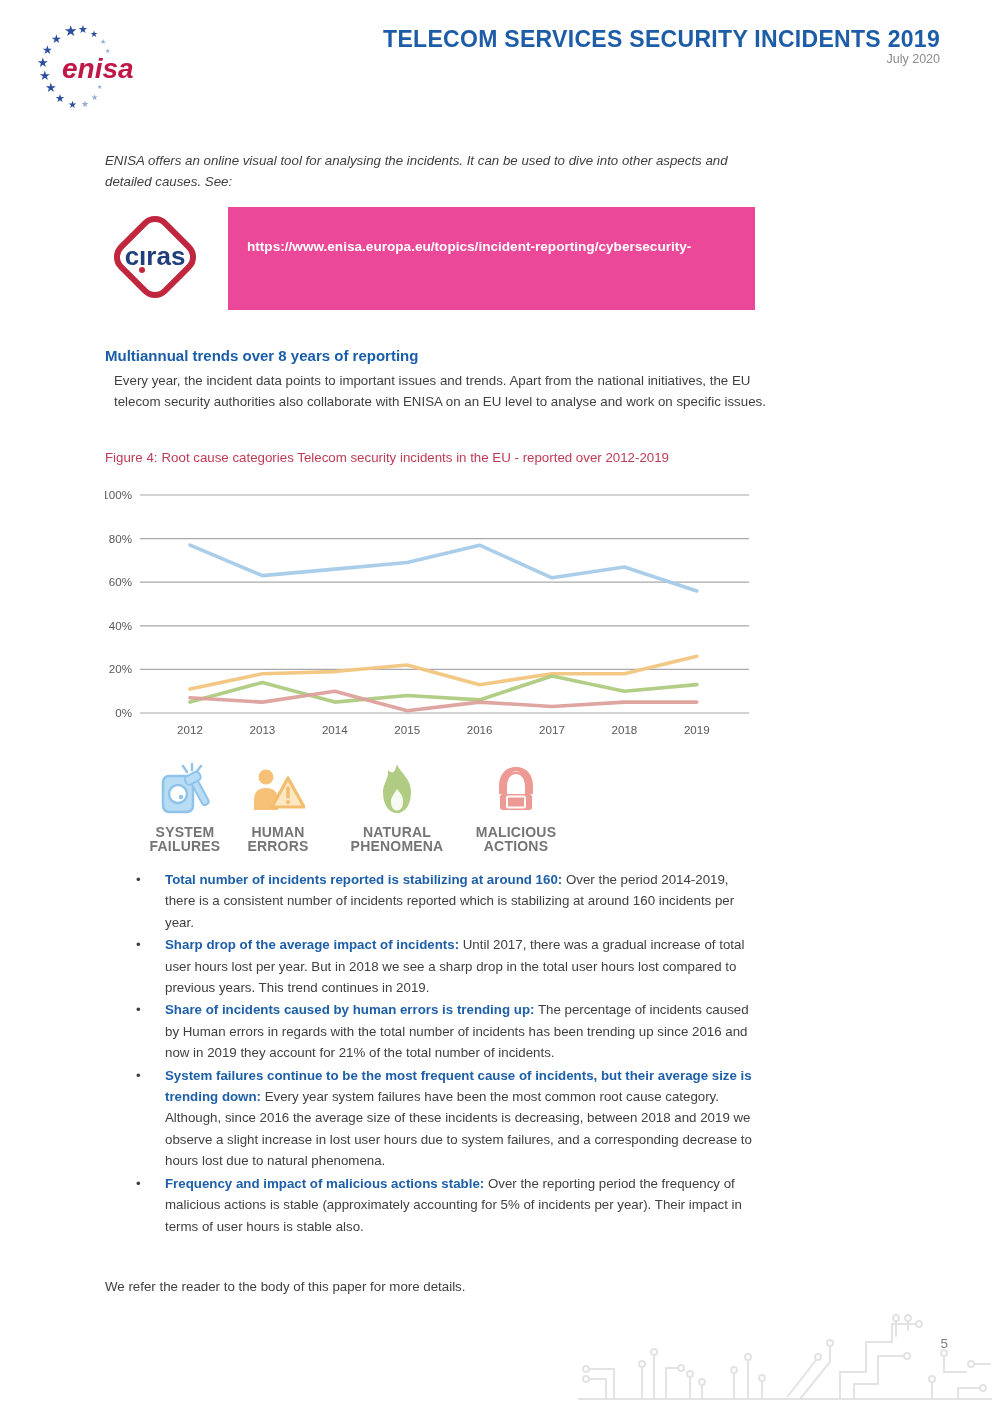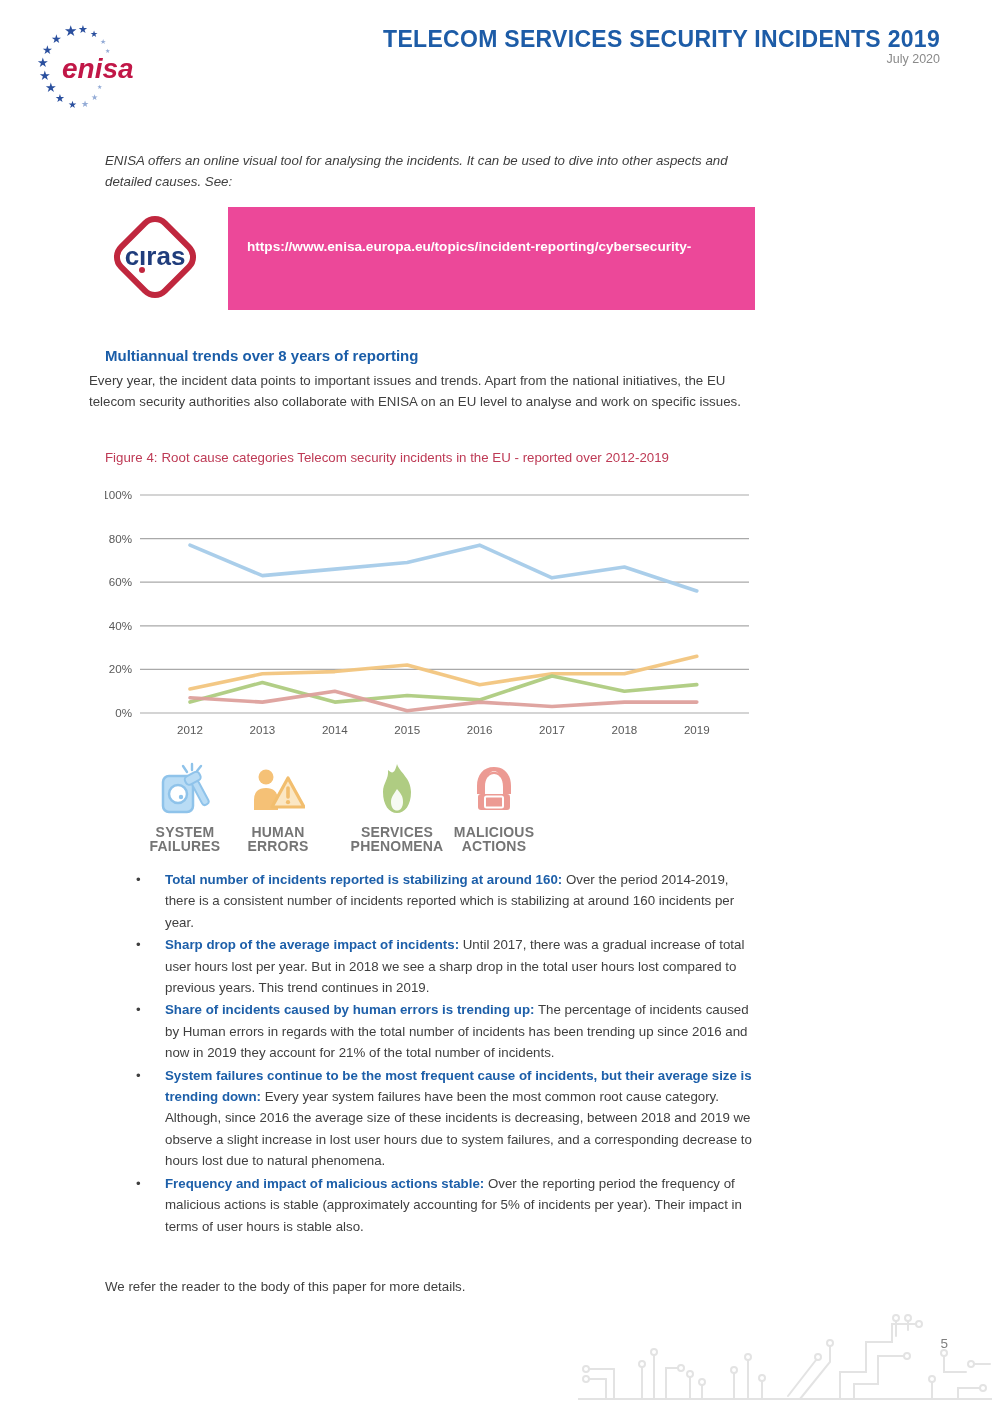--- a/index.html
+++ b/index.html
@@ -24,21 +24,21 @@
   .ciras-row { left:105px; top:205px; width:650px; height:106px; }
   .ciras-logo { position:absolute; left:2px; top:4px; }
   .link-box {
     position:absolute; left:123px; top:2px; width:527px; height:103px;
     background:#ec4899; color:#ffffff; padding:25px 20px 0 19px;
     font-weight:bold; font-size:13.6px; line-height:30.5px;
   }
 
   
   .section-heading { left:105px; top:345px; color:#1a5da8; font-size:15px; font-weight:bold; }
-  .section-body { left:89px; top:370px; width:652px; }
+  .section-body { left:114px; top:370px; width:652px; }
 
   
   .figure-caption { left:105px; top:447px; width:660px; color:#be3a55; font-size:13.3px; }
   .figure-caption b { font-weight:normal; margin-right:4px; }
 
   
   .chart-wrap { left:105px; top:472px; width:648px; height:272px; }
   .ytick, .xtick { font-family:"Liberation Sans","DejaVu Sans",sans-serif; font-size:11.6px; fill:#595959; }
 
   
@@ -181,26 +181,26 @@
   </div>
 
   <div class="legend-item" style="left:237px;">
     <div class="ic">
       <svg width="46" height="54" viewBox="0 0 46 54">
         <path d="M23,2 C26,11 37,16 37,30 C37,43 31,51 23,51 C15,51 9,43 9,30 C9,21 15,17 14,8 C19,13 21,10 23,2 Z" fill="#afcc82"></path>
         <path d="M23,27 C27,32 29,34 29,40 C29,46 26,48.5 23,48.5 C20,48.5 17,46 17,40 C17,35 20,32 23,27 Z" fill="#ffffff" opacity="0.9"></path>
       </svg>
     </div>
     <div class="legend-label">
-      <div>SERVICES</div>
+      <div>NATURAL</div>
       <div>PHENOMENA</div>
     </div>
   </div>
 
-  <div class="legend-item" style="left:334px;">
+  <div class="legend-item" style="left:356px;">
     <div class="ic">
       <svg width="52" height="52" viewBox="0 0 52 52">
         <path d="M26,3 C15,3 9,11 9,22 L9,30 L17,30 L17,23 C17,14 21,10 26,10 C31,10 35,14 35,23 L35,30 L43,30 L43,22 C43,11 37,3 26,3 Z" fill="#ec9a93"></path>
         <ellipse cx="26" cy="13.5" rx="5.5" ry="6.5" fill="#ffffff"></ellipse>
         <path d="M26,10 C22,10 20,13 20,13 L20,10.5 Q23,7.5 26,7.5 Q29,7.5 32,10.5 L32,13 C32,13 30,10 26,10 Z" fill="#ec9a93"></path>
         <rect x="10" y="30" width="32" height="16" rx="3" fill="#ec9a93"></rect>
         <rect x="17" y="32.5" width="18" height="11" rx="1.5" fill="none" stroke="#ffffff" stroke-width="2"></rect>
       </svg>
     </div>
     <div class="legend-label">

